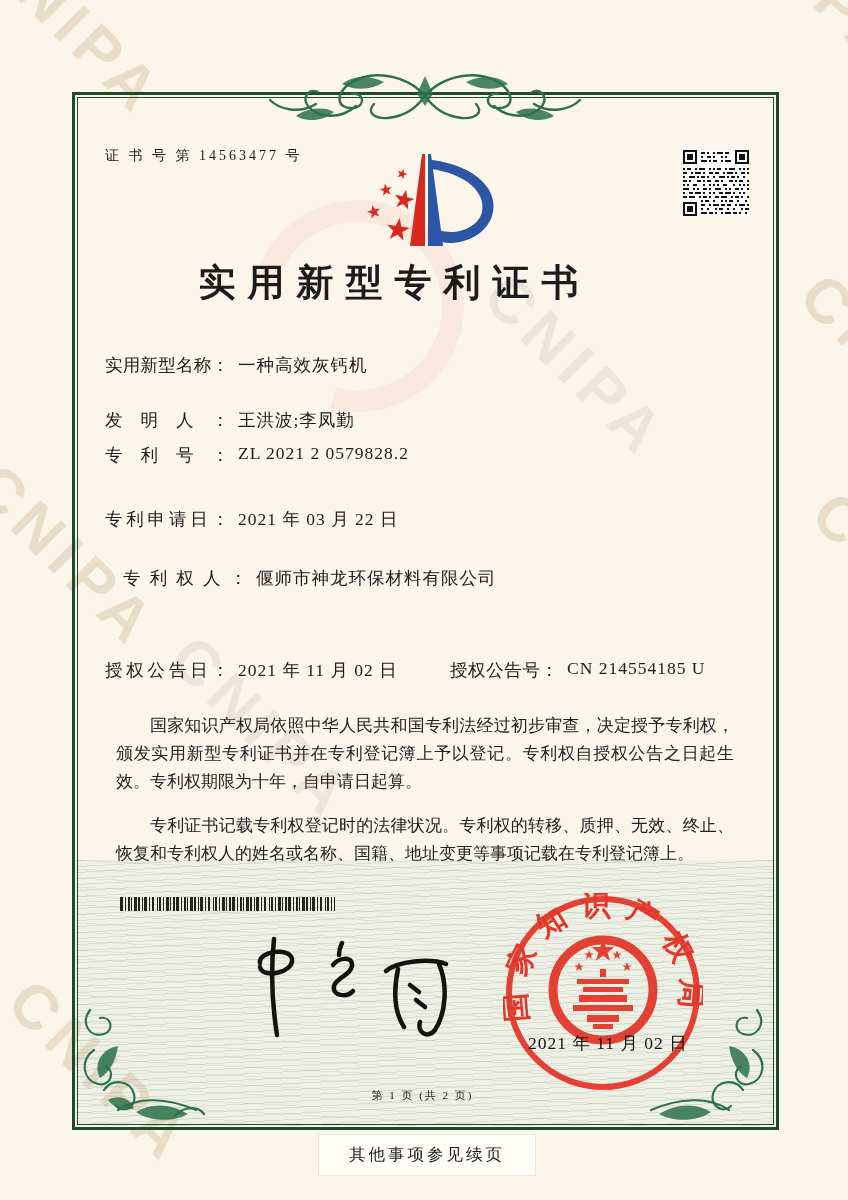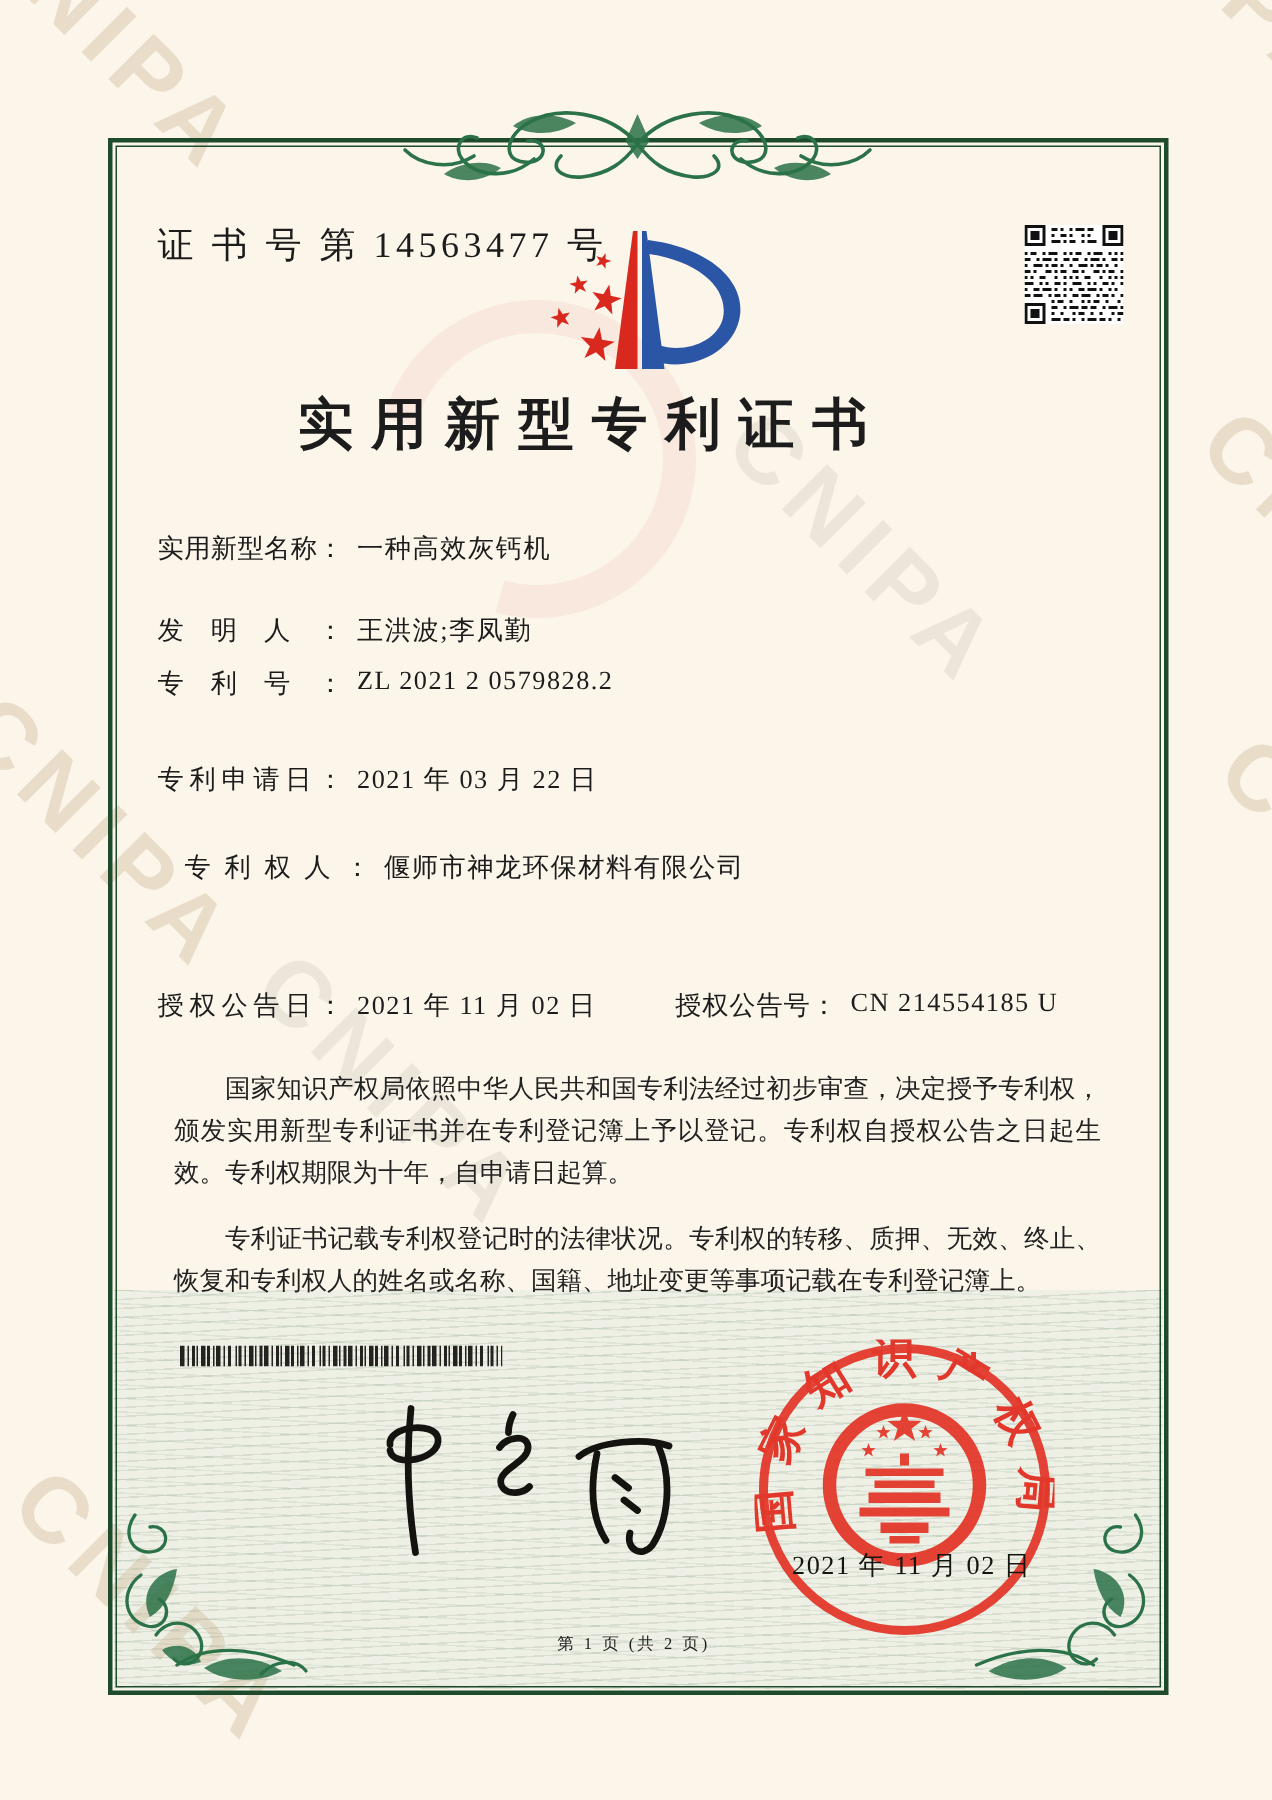--- a/index.html
+++ b/index.html
@@ -35,21 +35,21 @@
       #eef0e6;
     z-index:0;
   }
   
   .frame{
     position:absolute;left:72px;top:92px;width:701px;height:1032px;
     border:3px solid #1d4b2c;z-index:2;pointer-events:none;
   }
   .frame-inner{position:absolute;inset:2px;border:1px solid #1d4b2c;}
   
-  .cert-no{position:absolute;left:105px;top:147px;font-size:24px;letter-spacing:3px;z-index:3;}
+  .cert-no{position:absolute;left:105px;top:147px;font-size:14px;letter-spacing:3px;z-index:3;}
   .logo{position:absolute;left:340px;top:140px;z-index:3;}
   .qr{position:absolute;left:683px;top:150px;z-index:3;}
   .title{
     position:absolute;left:0;top:258px;width:777px;text-align:center;
     font-size:37px;font-weight:bold;letter-spacing:12px;padding-left:12px;
     box-sizing:border-box;z-index:3;
   }
   
   .row{position:absolute;left:105px;font-size:17.5px;z-index:3;white-space:nowrap;}
   .flabel{display:inline-block;width:124px;text-align:justify;text-align-last:justify;vertical-align:top;}
@@ -271,14 +271,15 @@
       <rect x="80" y="94" width="40" height="5"></rect>
       <rect x="76" y="102" width="48" height="7"></rect>
       <rect x="70" y="112" width="60" height="6"></rect>
       <rect x="84" y="122" width="32" height="7"></rect>
       <rect x="90" y="131" width="20" height="5"></rect>
     </g>
   </svg>
   <div class="seal-date">2021 年 11 月 02 日</div>
 
   <div class="page-info">第 1 页 (共 2 页)</div>
+  <div class="cont-box">其他事项参见续页</div>
 
 </div>
 
 </body></html>

